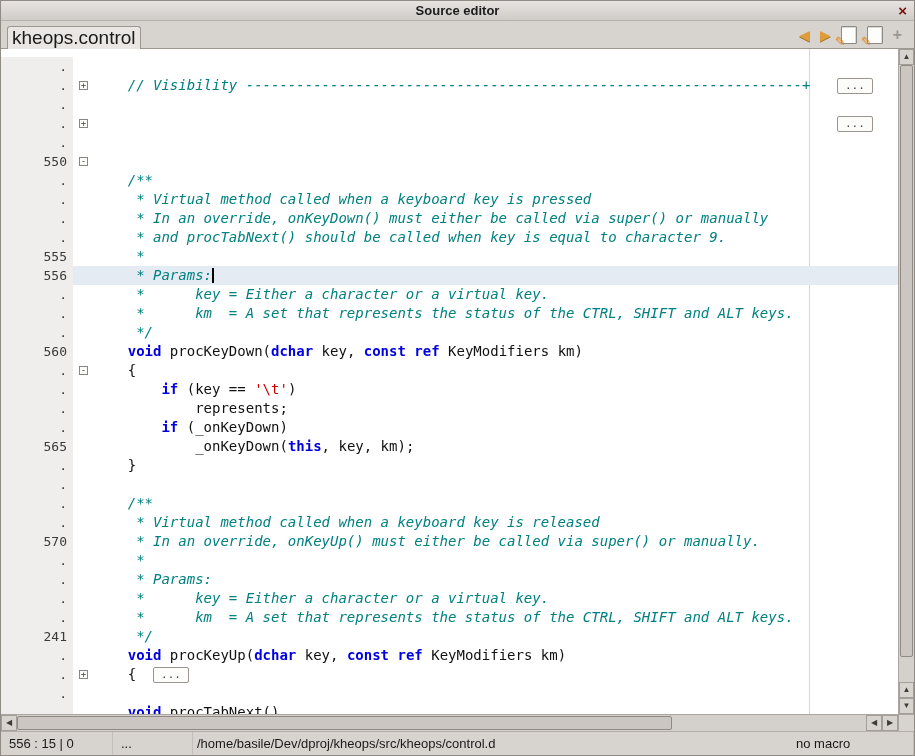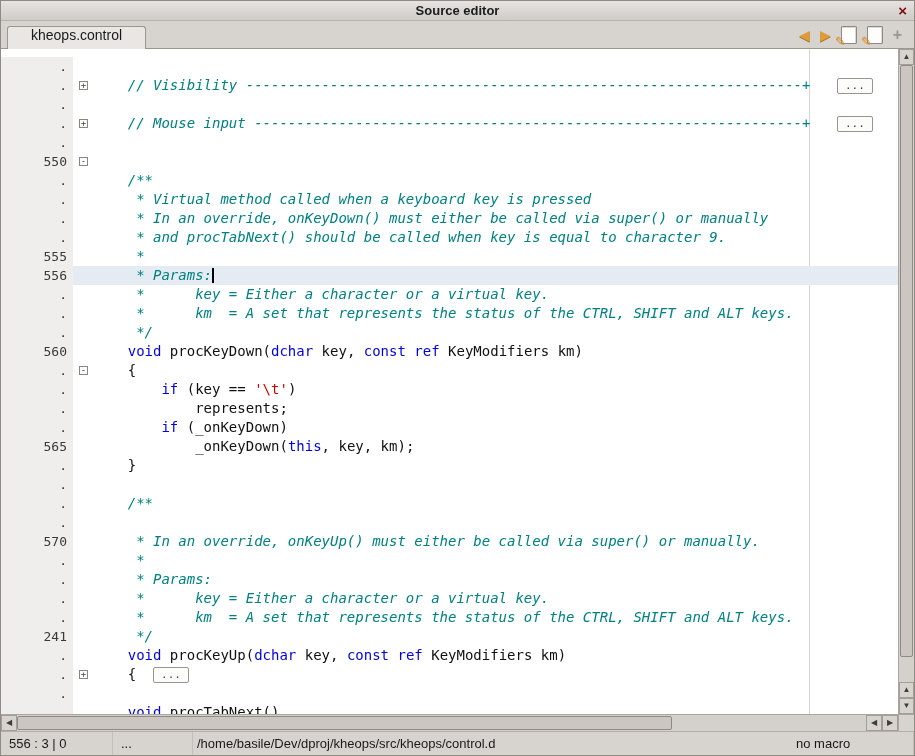--- a/index.html
+++ b/index.html
@@ -13,23 +13,23 @@
   .titlebar { height:20px; position:relative; flex:0 0 20px;
               background:linear-gradient(#e6e3e0,#cfccc8); border-bottom:1px solid #b5b1ac; }
   .title { position:absolute; left:0; right:0; top:2px; text-align:center;
            font-weight:bold; font-size:13px; color:#1c1c1c; }
   .close { position:absolute; right:7px; top:1px; color:#7a1010; font-weight:bold;
            font-size:15px; line-height:18px; cursor:pointer; }
 
   
   .tabbar { height:28px; flex:0 0 28px; display:flex; align-items:flex-end;
             background:#d7d3cf; border-bottom:1px solid #9b968f; padding:0 6px; }
-  .tab { display:flex; align-items:flex-start; height:23px; padding:0 23px; margin-bottom:-1px;
+  .tab { display:flex; align-items:flex-end; height:23px; padding:0 4px; margin-bottom:-1px;
          background:#e9e6e3; border:1px solid #9b968f; border-bottom:none;
-         border-radius:3px 3px 0 0; font-size:14px; color:#1a1a1a; cursor:pointer; }
+         border-radius:3px 3px 0 0; font-size:19px; color:#1a1a1a; cursor:pointer; }
   .toolbar { margin-left:auto; display:flex; align-items:center; gap:10px; padding:0 4px 4px 0; }
   .navbtn { cursor:pointer; }
   .navicon { color:var(--nav_arrow); font-size:14px; text-shadow:0 1px 0 #9a7424; }
   .docbtn { position:relative; width:16px; height:18px; cursor:pointer; }
   .page { position:absolute; left:0; top:0; right:0; bottom:0; background:#fdfdfc;
           border:1px solid #8d8984; border-radius:1px;
           box-shadow:inset -2px 2px 0 -1px #dcd9d5; }
   .pencil { position:absolute; left:-6px; bottom:-5px; color:#e08a1e; font-size:13px; }
   .movebtn { color:#9a958f; font-weight:bold; font-size:16px; cursor:pointer; padding-right:2px; }
 
@@ -40,21 +40,21 @@
 
   .row { display:flex; height:19px; line-height:19px; position:relative;
          font-family:"DejaVu Sans Mono", monospace; font-size:14px; color:#111; }
   .row.current { background:var(--current_line); }
   .gnum { flex:0 0 72px; background:#f0eeec; color:#3a3a3a; text-align:right;
           padding-right:6px; font-size:13px; }
   .gfold { flex:0 0 21px; display:flex; align-items:center; justify-content:center; }
   .foldbox { width:9px; height:9px; border:1px solid #8a8580; background:#fbfbfa;
              font-size:9px; line-height:7px; text-align:center; color:#444; cursor:pointer; }
   .code { white-space:pre; flex:1 1 auto; overflow:hidden; }
-  .tk-kw  { color:var(--keyword); font-weight:normal; }
+  .tk-kw  { color:var(--keyword); font-weight:bold; }
   .tk-cmt { color:var(--comment); font-style:italic; }
   .tk-str { color:var(--string); }
   .caret { display:inline-block; width:2px; height:15px; background:#000; vertical-align:-3px; }
   .ebox { display:inline-block; border:1px solid #99948e; background:#fcfcfb; color:#444;
           font-size:11px; line-height:9px; padding:2px 7px 3px; border-radius:2px;
           vertical-align:1px; cursor:pointer; }
   .rightbox { position:absolute; left:836px; top:2px; }
 
   
   .sbtn { display:flex; align-items:center; justify-content:center;
@@ -131,21 +131,21 @@
         <div class="row">
           <span class="gnum">.</span>
           <span class="gfold"></span>
           <span class="code"></span>
         </div>
         <div class="row">
           <span class="gnum">.</span>
           <span class="gfold">
             <span class="foldbox">+</span>
           </span>
-          <span class="code"><span>    </span><span class="tk-cmt">// Mouse input -----------------------------------------------------------------+</span></span>
+          <span class="code"><span>    </span></span>
           <span class="ebox rightbox">...</span>
         </div>
         <div class="row">
           <span class="gnum">.</span>
           <span class="gfold"></span>
           <span class="code"></span>
         </div>
         <div class="row">
           <span class="gnum">550</span>
           <span class="gfold">
@@ -241,20 +241,21 @@
           <span class="code"></span>
         </div>
         <div class="row">
           <span class="gnum">.</span>
           <span class="gfold"></span>
           <span class="code"><span class="tk-cmt">    /**</span></span>
         </div>
         <div class="row">
           <span class="gnum">.</span>
           <span class="gfold"></span>
+          <span class="code"><span class="tk-cmt">     * Virtual method called when a keyboard key is released</span></span>
         </div>
         <div class="row">
           <span class="gnum">570</span>
           <span class="gfold"></span>
           <span class="code"><span class="tk-cmt">     * In an override, onKeyUp() must either be called via super() or manually.</span></span>
         </div>
         <div class="row">
           <span class="gnum">.</span>
           <span class="gfold"></span>
           <span class="code"><span class="tk-cmt">     *</span></span>
@@ -328,19 +329,19 @@
           <span>◀</span>
         </span>
       <span class="sbtn">
           <span>▶</span>
         </span>
     </div>
     <div class="corner"></div>
   </div>
 
   <div class="statusbar">
-    <span class="sb c1">556 : 3 | 0</span>
+    <span class="sb c1">556 : 15 | 0</span>
     <span class="sb c2">...</span>
     <span class="sb c4">/home/basile/Dev/dproj/kheops/src/kheops/control.d</span>
     <span class="sb c3">no macro</span>
   </div>
 
 </div>
 
 </body></html>

